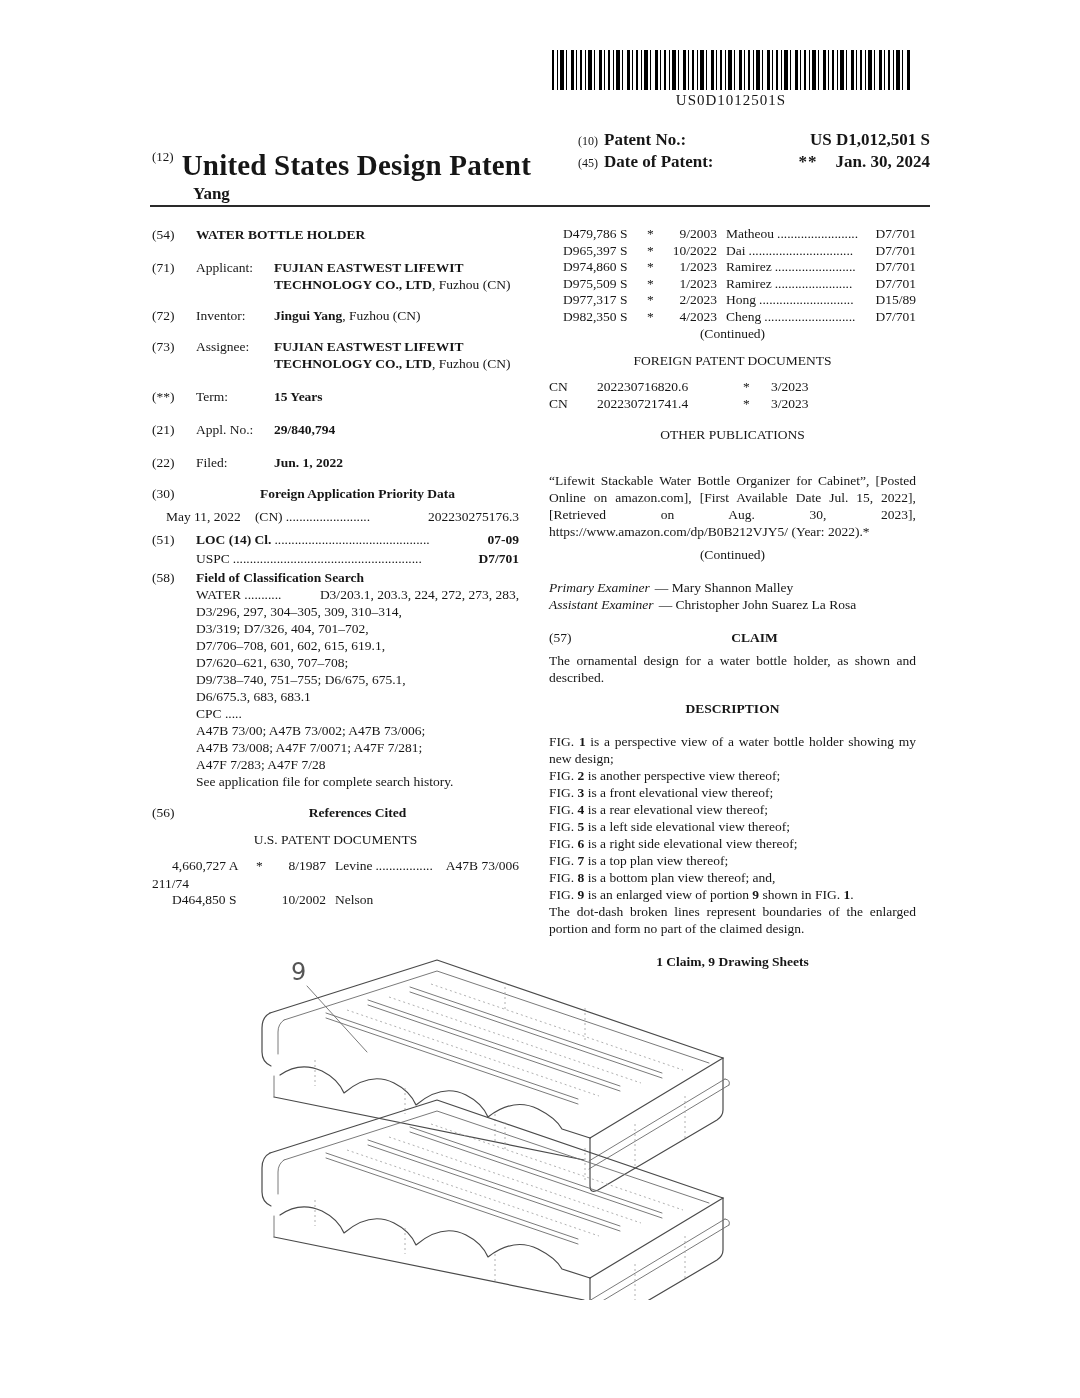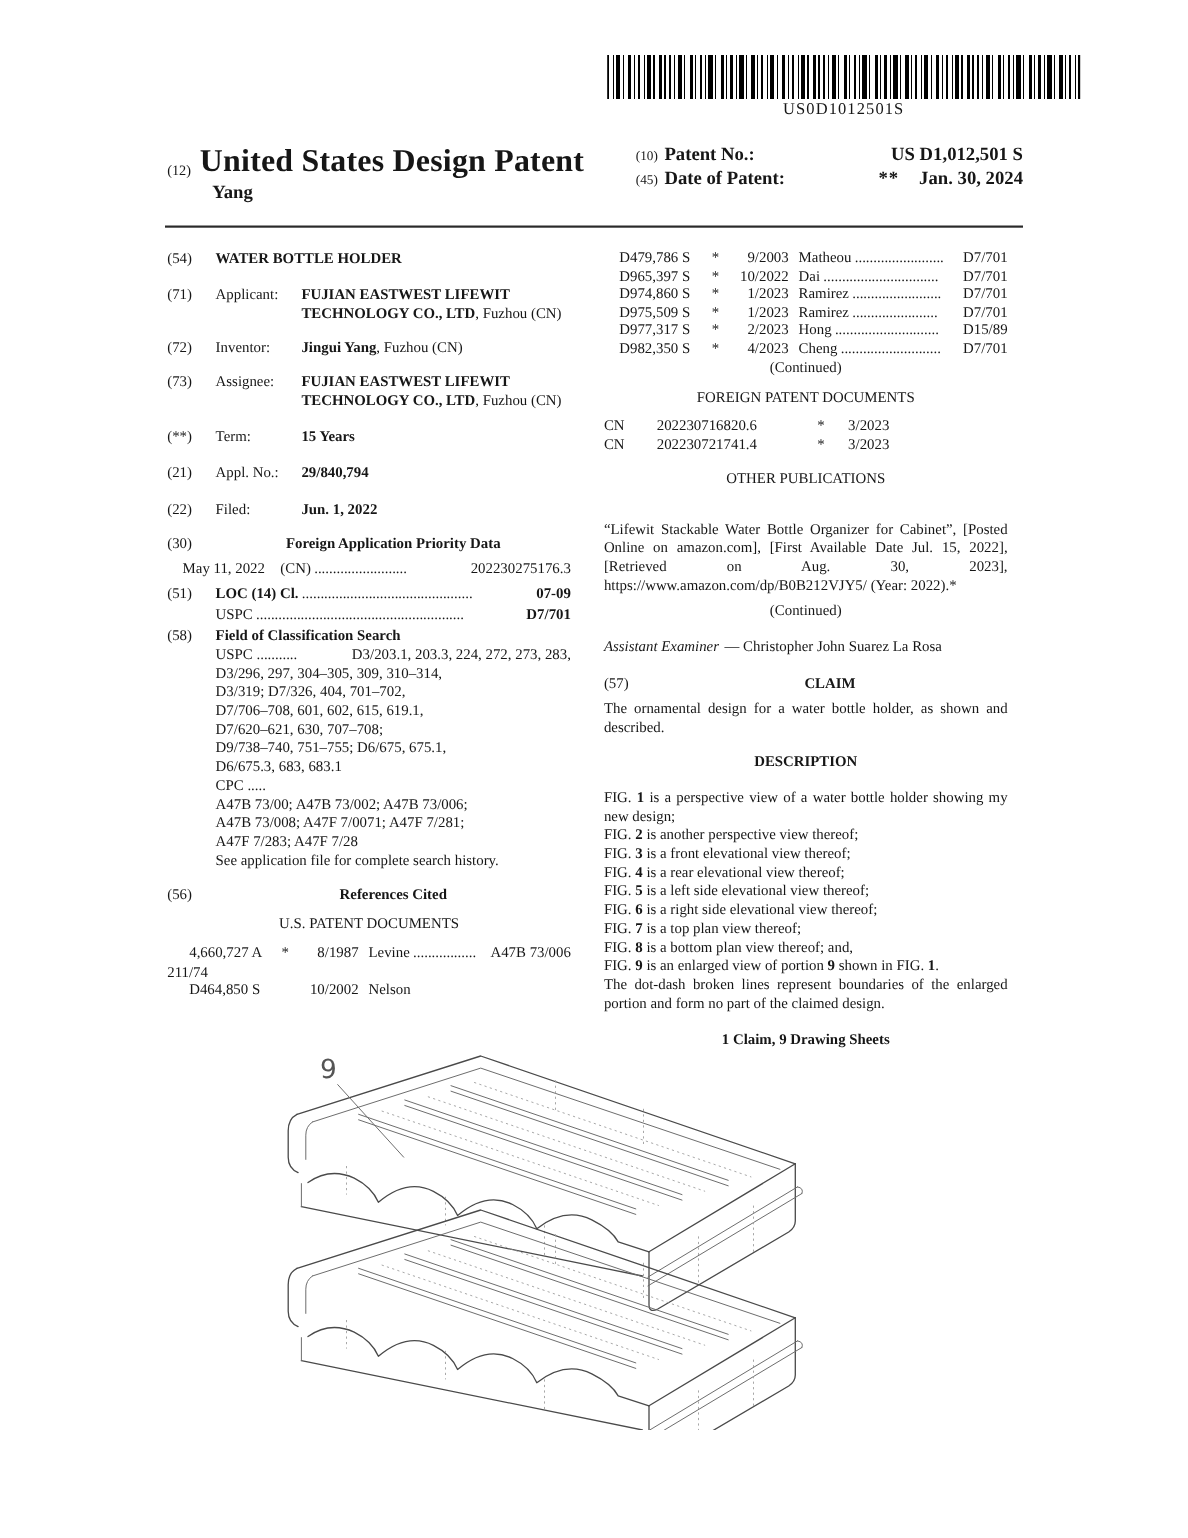--- a/index.html
+++ b/index.html
@@ -1,28 +1,28 @@
 <!DOCTYPE html>
 <html><head>
 <meta charset="utf-8">
 <style>
   html,body{margin:0;padding:0;background:#e8e8e8;}
   .page{position:relative;width:1080px;height:1398px;margin:0 auto;background:#ffffff;
         font-family:"Liberation Serif", serif;color:#161616;overflow:hidden;}
 
   
-  .barcode-wrap{position:absolute;top:50px;left:552px;width:430px;}
+  .barcode-wrap{position:absolute;top:50px;left:552px;width:358px;}
   .barcode{height:40px;background:repeating-linear-gradient(90deg,
     #000 0 2px,#fff 2px 5px,#000 5px 6px,#fff 6px 8px,#000 8px 12px,#fff 12px 14px,
     #000 14px 15px,#fff 15px 19px,#000 19px 22px,#fff 22px 24px,#000 24px 25px,#fff 25px 28px);}
   .barcode-text{text-align:center;font-size:15px;letter-spacing:1px;margin-top:2px;}
 
   
   .hdr{position:absolute;top:130px;left:152px;width:778px;display:flex;justify-content:space-between;}
-  .hdr-left .t-row{display:flex;align-items:flex-end;}
+  .hdr-left .t-row{display:flex;align-items:flex-start;margin-top:19px;}
   .hdr-code{font-size:13px;margin-right:8px;}
   .hdr-title{font-size:29px;font-weight:bold;letter-spacing:.2px;}
   .hdr-surname{font-size:17px;font-weight:bold;margin:2px 0 0 41px;}
   .hdr-right{width:352px;font-size:17px;}
   .hr-row{display:flex;align-items:baseline;margin-bottom:2px;}
   .hr-code{font-size:12px;margin-right:6px;}
   .hr-label{font-weight:bold;}
   .hr-val{font-weight:bold;margin-left:auto;}
   .hr-note{font-weight:bold;margin-left:auto;letter-spacing:1px;}
   .hr-date{font-weight:bold;margin-left:18px;}
@@ -174,21 +174,21 @@
         <span class="dots">........................................................</span>
         <span class="b">D7/701</span>
       </div>
 
       <div class="sec" style="margin-bottom:0;">
         <span class="code">(58)</span>
         <span class="b">Field of Classification Search</span>
       </div>
       <div class="indent1">
         <div style="display:flex;justify-content:space-between;">
-          <span>USPC ...........</span>
+          <span>WATER ...........</span>
           <span>D3/203.1, 203.3, 224, 272, 273, 283,</span>
         </div>
         <div>
             <div class="rt">D3/296, 297, 304–305, 309, 310–314,</div>
             <div class="rt">D3/319; D7/326, 404, 701–702,</div>
             <div class="rt">D7/706–708, 601, 602, 615, 619.1,</div>
             <div class="rt">D7/620–621, 630, 707–708;</div>
             <div class="rt">D9/738–740, 751–755; D6/675, 675.1,</div>
             <div class="rt">D6/675.3, 683, 683.1</div>
           </div>
@@ -293,20 +293,23 @@
           <span class="f-num">202230721741.4</span>
           <span class="f-star">*</span>
           <span>3/2023</span>
         </div>
         </div>
 
       <div class="ctr-line" style="margin:10px 0 29px;">OTHER PUBLICATIONS</div>
       <div class="just mb6">“Lifewit Stackable Water Bottle Organizer for Cabinet”, [Posted Online on amazon.com], [First Available Date Jul. 15, 2022], [Retrieved on Aug. 30, 2023], https://www.amazon.com/dp/B0B212VJY5/ (Year: 2022).*</div>
       <div class="ctr-line mb16">(Continued)</div>
 
+      <div>
+        <span class="ex-label">Primary Examiner</span><span>— Mary Shannon Malley</span>
+      </div>
       <div class="mb16">
         <span class="ex-label">Assistant Examiner</span><span>— Christopher John Suarez La Rosa</span>
       </div>
 
       <div class="sec mb6" style="margin-top:6px;">
         <span class="code">(57)</span>
         <span class="ctr b">CLAIM</span>
       </div>
       <div class="just mb14">The ornamental design for a water bottle holder, as shown and described.</div>
 

